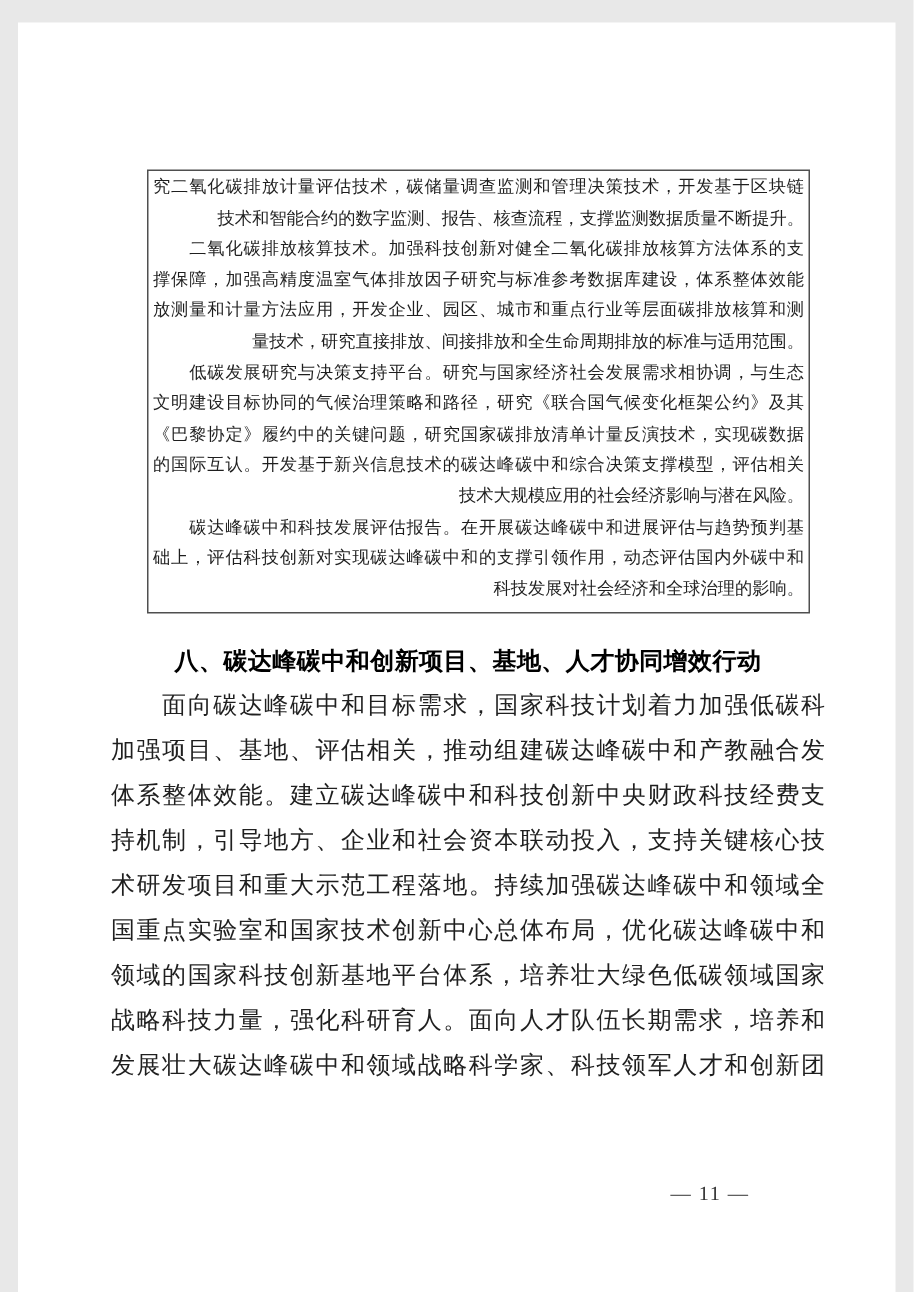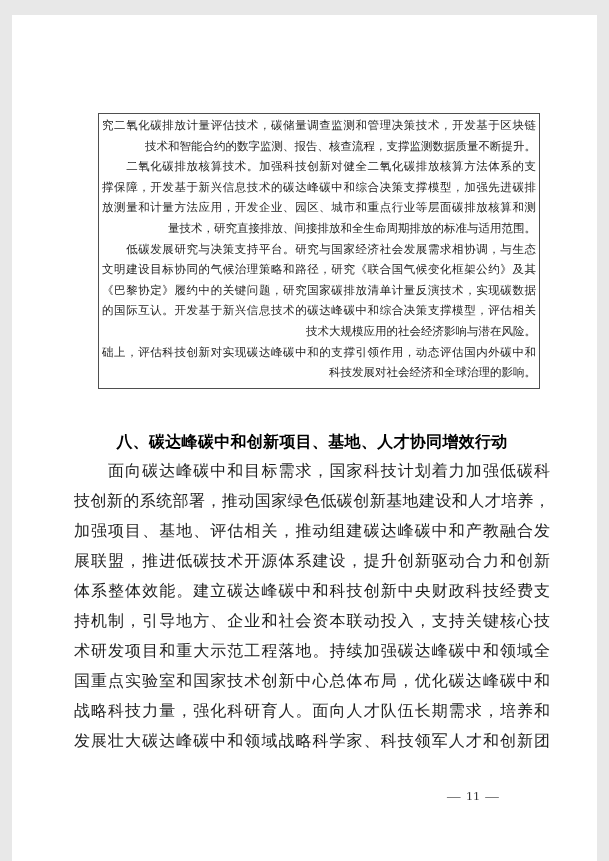--- a/index.html
+++ b/index.html
@@ -77,42 +77,42 @@
 </style>
 </head>
 <body>
 
 <div class="page">
 
   <div class="excerpt-box">
       <div class="tline just">究二氧化碳排放计量评估技术，碳储量调查监测和管理决策技术，开发基于区块链</div>
       <div class="tline">技术和智能合约的数字监测、报告、核查流程，支撑监测数据质量不断提升。</div>
       <div class="tline just">　　二氧化碳排放核算技术。加强科技创新对健全二氧化碳排放核算方法体系的支</div>
-      <div class="tline just">撑保障，开发基于新兴信息技术的碳达峰碳中和综合决策支撑模型，加强先进碳排</div>
+      <div class="tline just">撑保障，加强高精度温室气体排放因子研究与标准参考数据库建设，体系整体效能</div>
       <div class="tline just">放测量和计量方法应用，开发企业、园区、城市和重点行业等层面碳排放核算和测</div>
       <div class="tline">量技术，研究直接排放、间接排放和全生命周期排放的标准与适用范围。</div>
       <div class="tline just">　　低碳发展研究与决策支持平台。研究与国家经济社会发展需求相协调，与生态</div>
       <div class="tline just">文明建设目标协同的气候治理策略和路径，研究《联合国气候变化框架公约》及其</div>
       <div class="tline just">《巴黎协定》履约中的关键问题，研究国家碳排放清单计量反演技术，实现碳数据</div>
       <div class="tline just">的国际互认。开发基于新兴信息技术的碳达峰碳中和综合决策支撑模型，评估相关</div>
       <div class="tline">技术大规模应用的社会经济影响与潜在风险。</div>
+      <div class="tline just">　　碳达峰碳中和科技发展评估报告。在开展碳达峰碳中和进展评估与趋势预判基</div>
       <div class="tline just">础上，评估科技创新对实现碳达峰碳中和的支撑引领作用，动态评估国内外碳中和</div>
       <div class="tline">科技发展对社会经济和全球治理的影响。</div>
     </div>
 
   <div class="section-heading">八、碳达峰碳中和创新项目、基地、人才协同增效行动</div>
 
   <div class="body-paragraph">
       <div class="tline just">　　面向碳达峰碳中和目标需求，国家科技计划着力加强低碳科</div>
-      <div class="tline just">技创新的系统部署，推动国家绿色低碳创新基地建设和人才培养，</div>
       <div class="tline just">加强项目、基地、评估相关，推动组建碳达峰碳中和产教融合发</div>
-      <div class="tline just">展联盟，推进低碳技术开源体系建设，提升创新驱动合力和创新</div>
       <div class="tline just">体系整体效能。建立碳达峰碳中和科技创新中央财政科技经费支</div>
       <div class="tline just">持机制，引导地方、企业和社会资本联动投入，支持关键核心技</div>
       <div class="tline just">术研发项目和重大示范工程落地。持续加强碳达峰碳中和领域全</div>
       <div class="tline just">国重点实验室和国家技术创新中心总体布局，优化碳达峰碳中和</div>
+      <div class="tline just">领域的国家科技创新基地平台体系，培养壮大绿色低碳领域国家</div>
       <div class="tline just">战略科技力量，强化科研育人。面向人才队伍长期需求，培养和</div>
       <div class="tline just">发展壮大碳达峰碳中和领域战略科学家、科技领军人才和创新团</div>
     </div>
 
   <div class="page-number">— 11 —</div>
 
 </div>
 
 </body></html>

